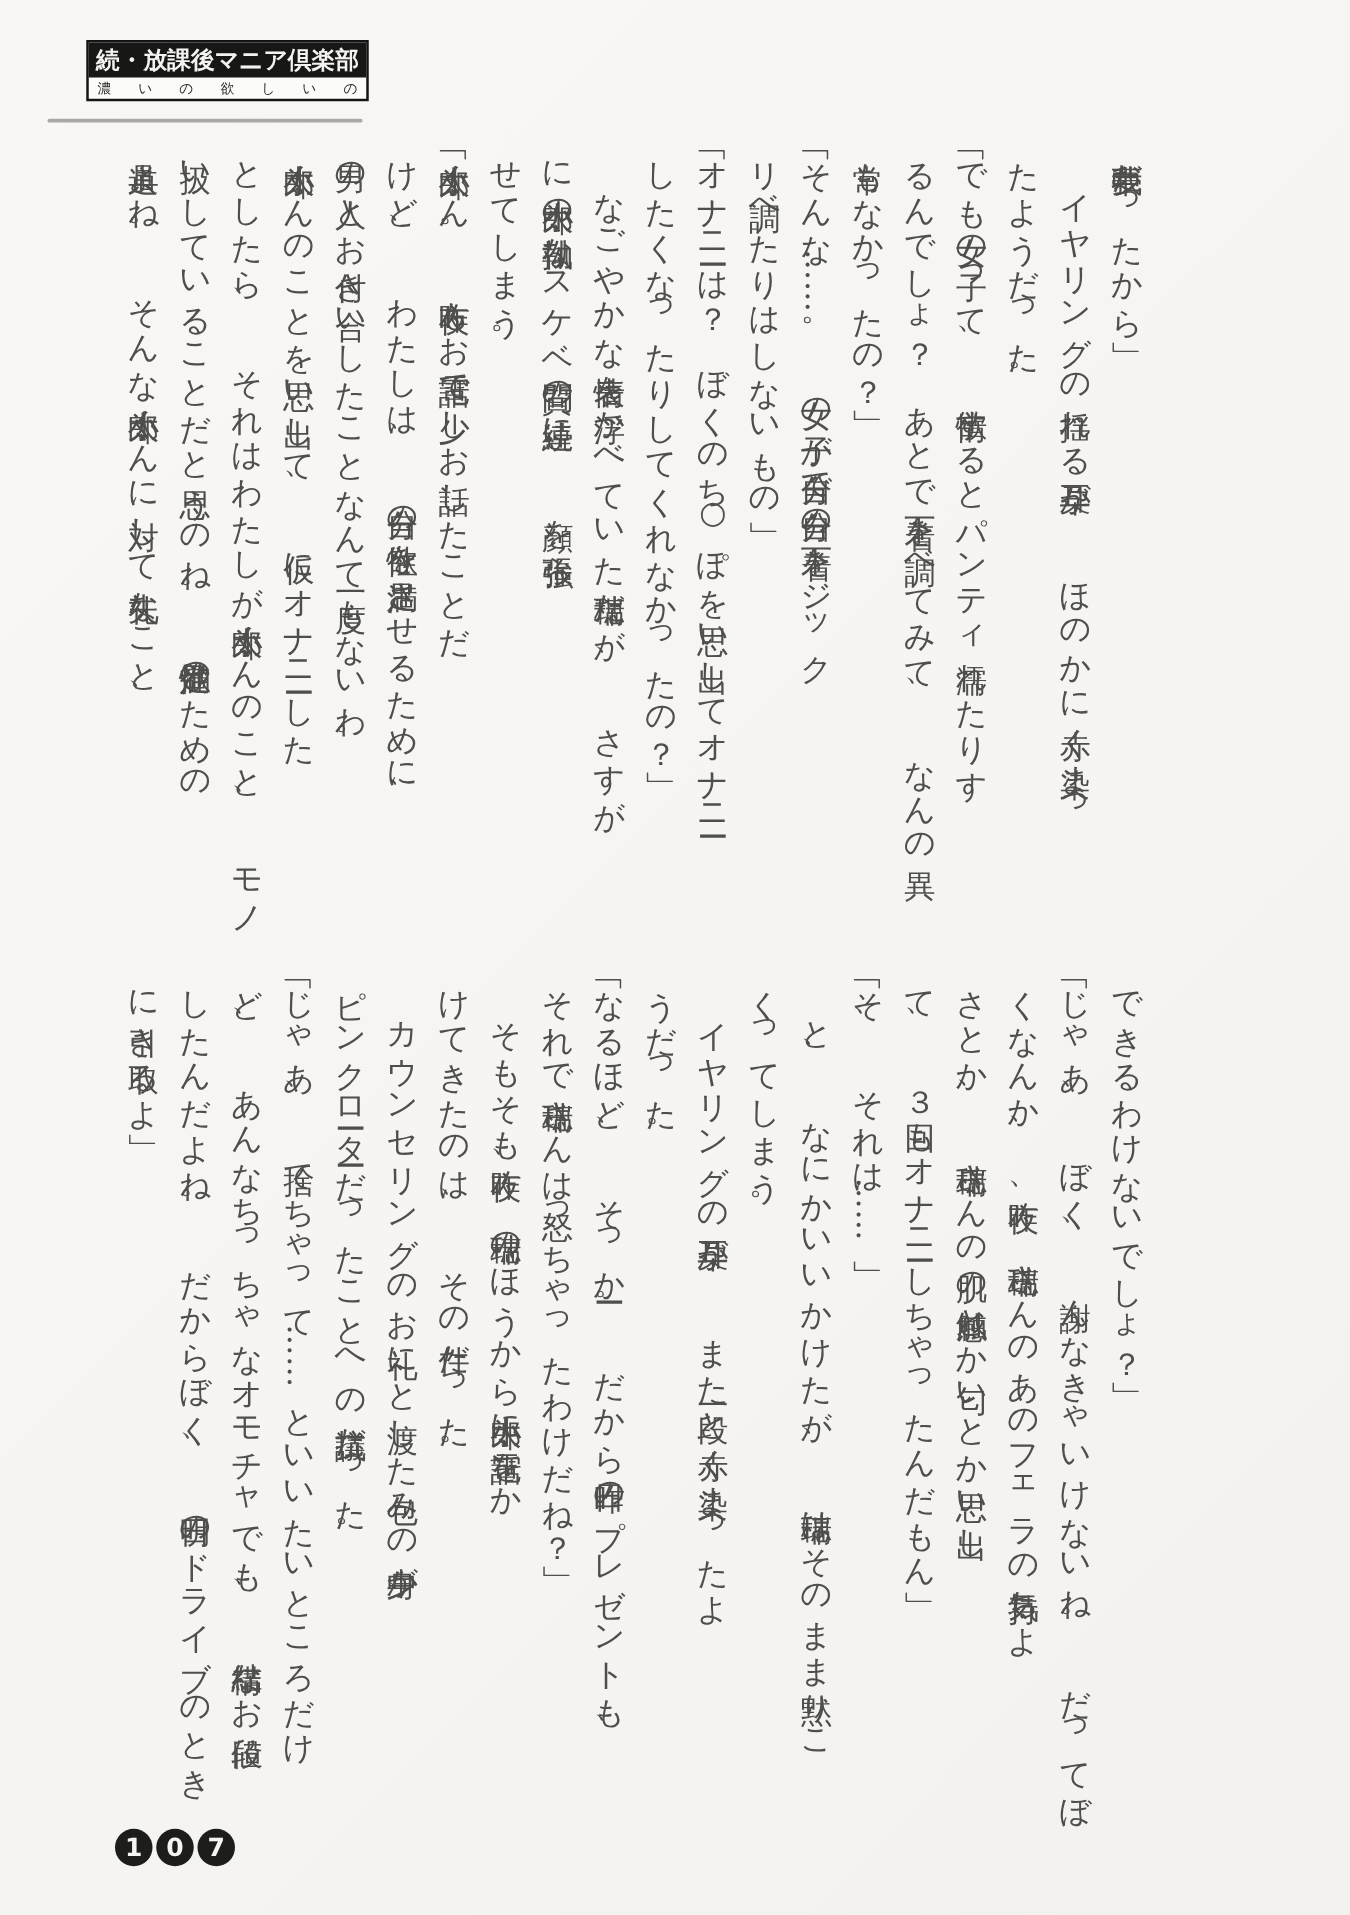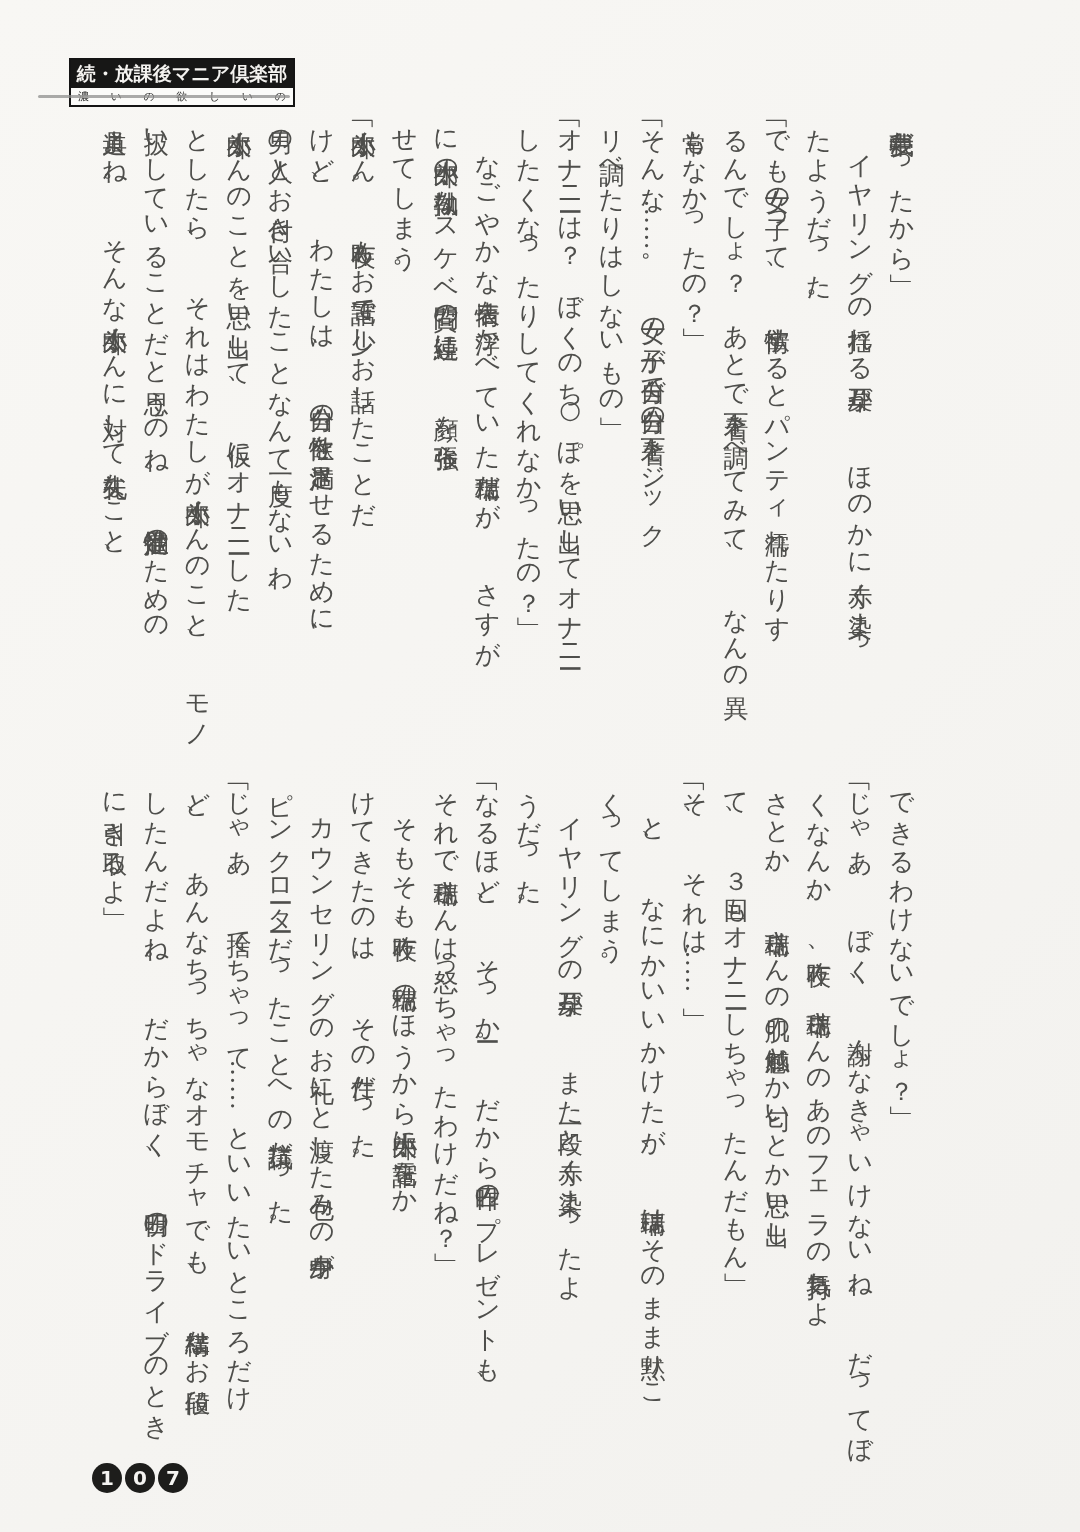--- a/index.html
+++ b/index.html
@@ -12,21 +12,21 @@
     position: relative;
     background: linear-gradient(135deg, #f8f7f4 0%, #f5f4f1 60%, #f2f1ee 100%);
     font-family: "DejaVu Serif", "Liberation Serif", serif;
     overflow: hidden;
   }
 
   
   .header-box {
     position: absolute;
     left: 69px;
-    top: 58px;
+    top: 32px;
     width: 226px;
     border: 2px solid #141414;
     background: #fbfbf9;
     box-sizing: border-box;
   }
   .header-band {
     background: #171716;
     color: #f4f3f0;
     height: 28px;
     display: flex;

